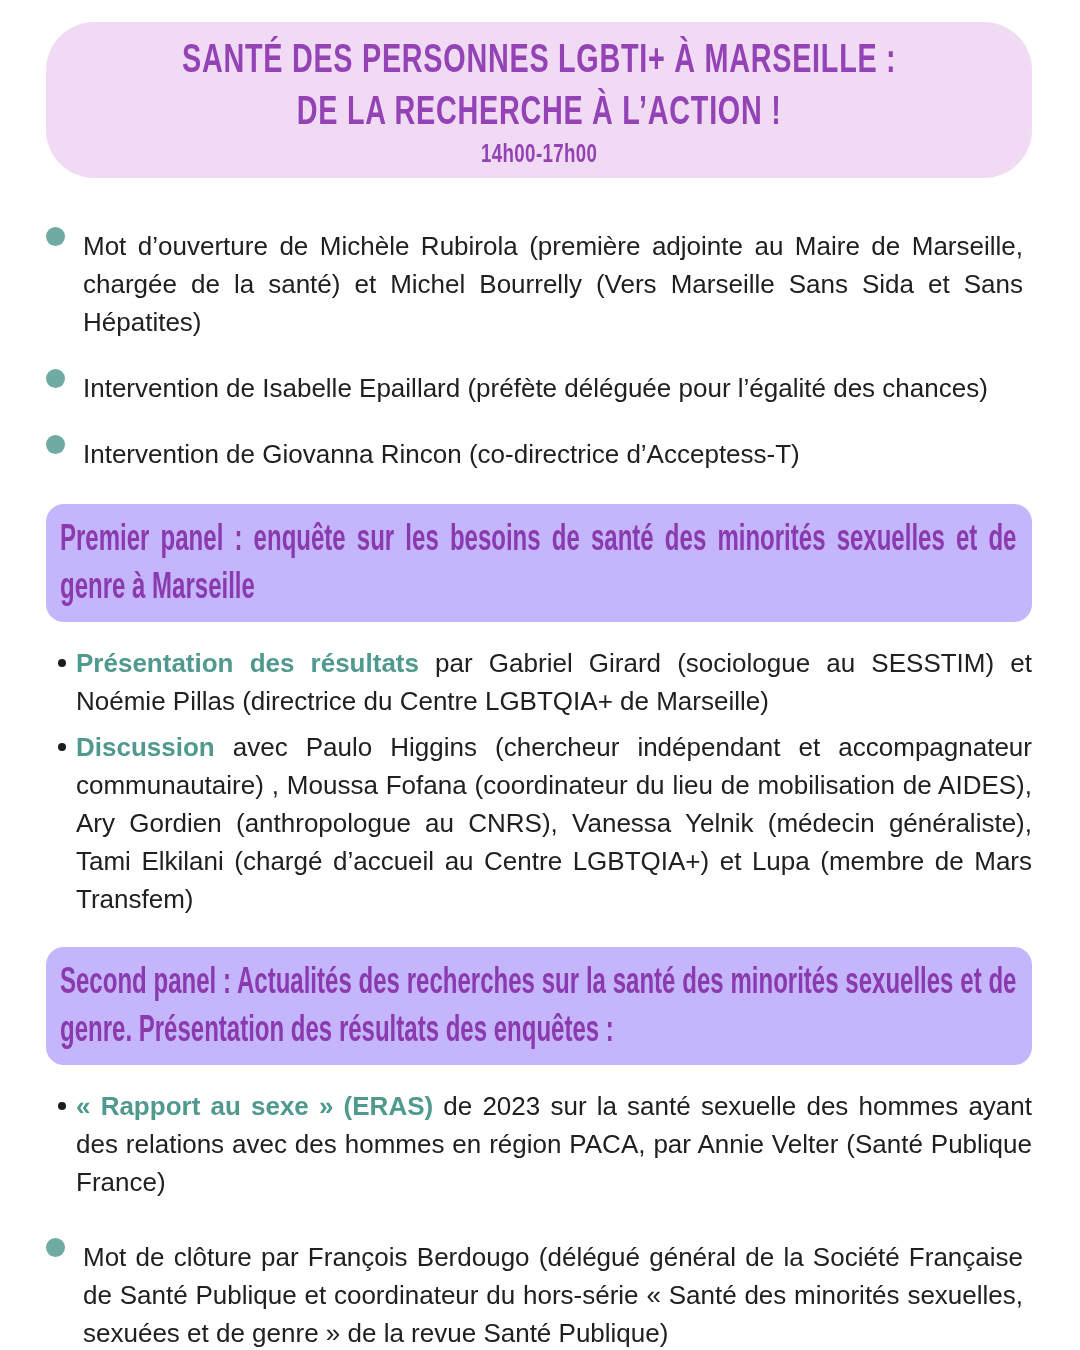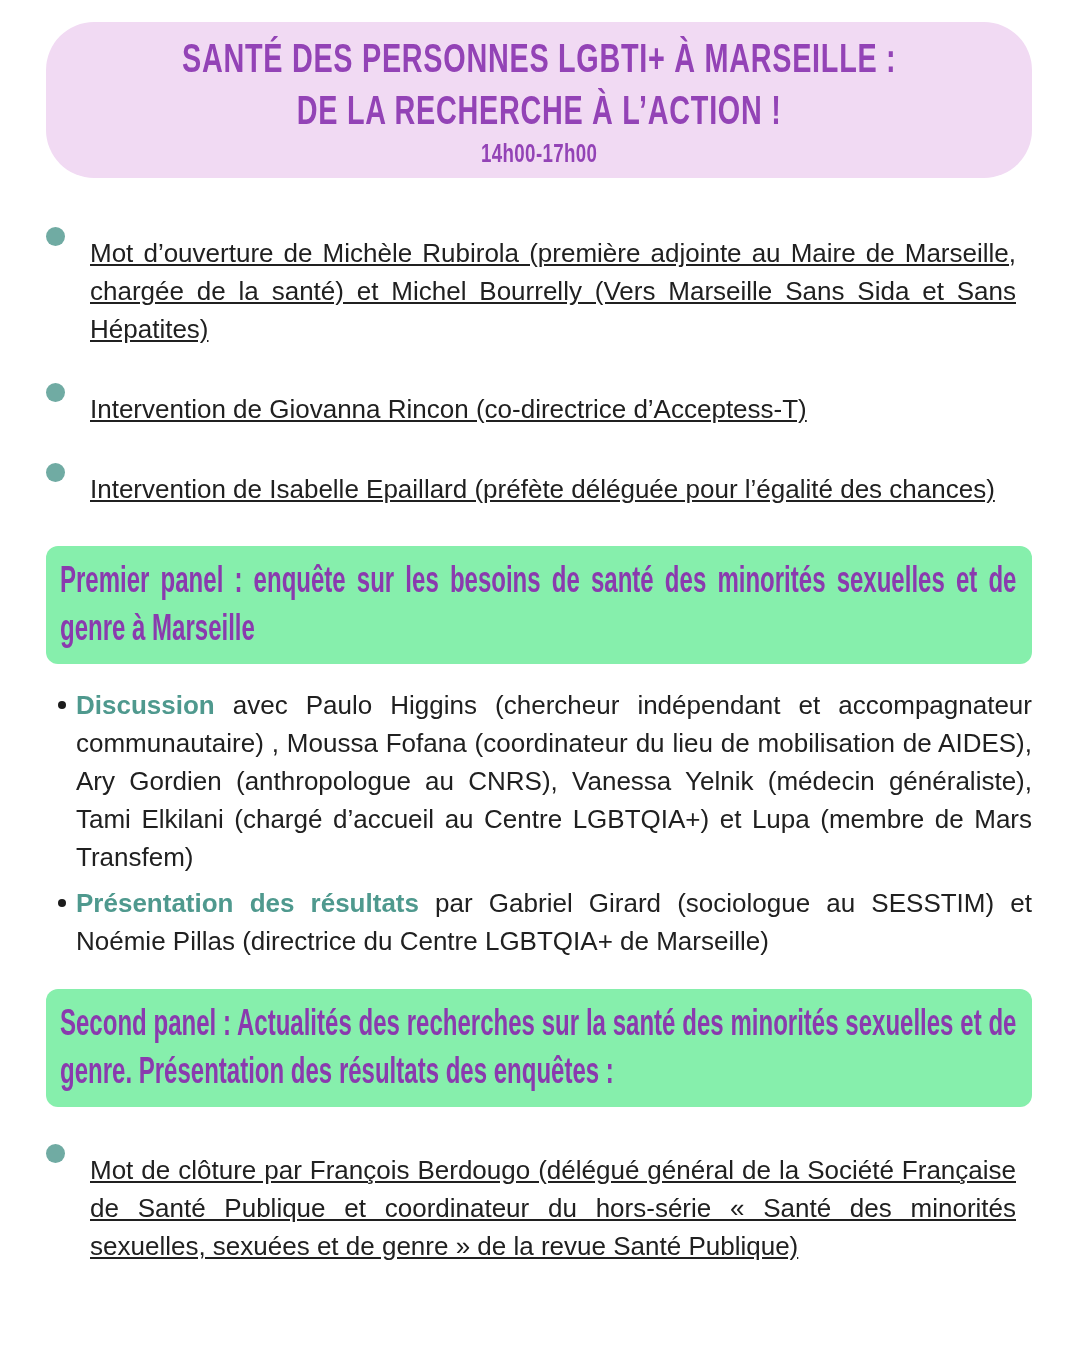--- a/index.html
+++ b/index.html
@@ -61,27 +61,26 @@
     height: 19px;
     border-radius: 50%;
     background: #70aba3;
     margin: 9px 9px 0 0;
   }
   .bullet-text {
     flex: 1 1 auto;
     font-size: 26px;
     line-height: 38px;
     text-align: justify;
-    margin: 16px;
-    text-decoration: underline;
+    margin: 9px;
   }
   
   .panel {
-    background: #86efac;
-    border-radius: 12px;
+    background: #c4b5fd;
+    border-radius: 18px;
     padding: 10px 16px 12px 14px;
     overflow: hidden;
   }
   .panel-1 { margin-top: 22px; }
   .panel-2 { margin-top: 29px; }
   .panel-title {
     font-size: 36px;
     line-height: 48px;
     color: #8a3aae;
     text-align: justify;
@@ -135,49 +134,53 @@
     </div>
   </header>
 
   <div class="intro-list">
     <div class="bullet-row">
       <span class="dot-teal"></span>
       <p class="bullet-text">Mot d’ouverture de Michèle Rubirola (première adjointe au Maire de Marseille, chargée de la santé) et Michel Bourrelly (Vers Marseille Sans Sida et Sans Hépatites)</p>
     </div>
     <div class="bullet-row">
       <span class="dot-teal"></span>
-      <p class="bullet-text">Intervention de Giovanna Rincon (co-directrice d’Acceptess-T)</p>
+      <p class="bullet-text">Intervention de Isabelle Epaillard (préfète déléguée pour l’égalité des chances)</p>
     </div>
     <div class="bullet-row">
       <span class="dot-teal"></span>
-      <p class="bullet-text">Intervention de Isabelle Epaillard (préfète déléguée pour l’égalité des chances)</p>
+      <p class="bullet-text">Intervention de Giovanna Rincon (co-directrice d’Acceptess-T)</p>
     </div>
   </div>
 
   <section>
     <div class="panel panel-1">
       <div class="display panel-title">Premier panel : enquête sur les besoins de santé des minorités sexuelles et de genre à Marseille</div>
     </div>
     <ul class="sub-list">
       <li class="sub-item">
         <span class="dot-black"></span>
-        <p class="sub-text"><span class="lead">Discussion</span><span> avec Paulo Higgins (chercheur indépendant et accompagnateur communautaire) , Moussa Fofana (coordinateur du lieu de mobilisation de AIDES), Ary Gordien (anthropologue au CNRS), Vanessa Yelnik (médecin généraliste), Tami Elkilani (chargé d’accueil au Centre LGBTQIA+) et Lupa (membre de Mars Transfem)</span></p>
+        <p class="sub-text"><span class="lead">Présentation des résultats</span><span> par Gabriel Girard (sociologue au SESSTIM) et Noémie Pillas (directrice du Centre LGBTQIA+ de Marseille)</span></p>
       </li>
       <li class="sub-item">
         <span class="dot-black"></span>
-        <p class="sub-text"><span class="lead">Présentation des résultats</span><span> par Gabriel Girard (sociologue au SESSTIM) et Noémie Pillas (directrice du Centre LGBTQIA+ de Marseille)</span></p>
+        <p class="sub-text"><span class="lead">Discussion</span><span> avec Paulo Higgins (chercheur indépendant et accompagnateur communautaire) , Moussa Fofana (coordinateur du lieu de mobilisation de AIDES), Ary Gordien (anthropologue au CNRS), Vanessa Yelnik (médecin généraliste), Tami Elkilani (chargé d’accueil au Centre LGBTQIA+) et Lupa (membre de Mars Transfem)</span></p>
       </li>
     </ul>
   </section>
 
   <section>
     <div class="panel panel-2">
       <div class="display panel-title">Second panel : Actualités des recherches sur la santé des minorités sexuelles et de genre. Présentation des résultats des enquêtes :</div>
     </div>
     <ul class="sub-list">
+      <li class="sub-item">
+        <span class="dot-black"></span>
+        <p class="sub-text"><span class="lead">« Rapport au sexe » (ERAS)</span><span> de 2023 sur la santé sexuelle des hommes ayant des relations avec des hommes en région PACA, par Annie Velter (Santé Publique France)</span></p>
+      </li>
     </ul>
   </section>
 
   <div class="bullet-row closing">
     <span class="dot-teal"></span>
     <p class="bullet-text">Mot de clôture par François Berdougo (délégué général de la Société Française de Santé Publique et coordinateur du hors-série « Santé des minorités sexuelles, sexuées et de genre » de la revue Santé Publique)</p>
   </div>
 
 </div>
 

